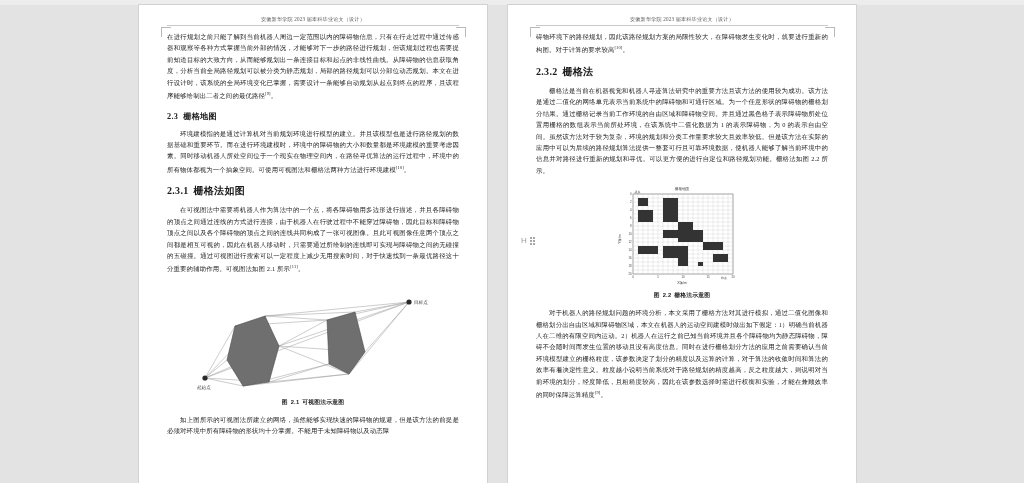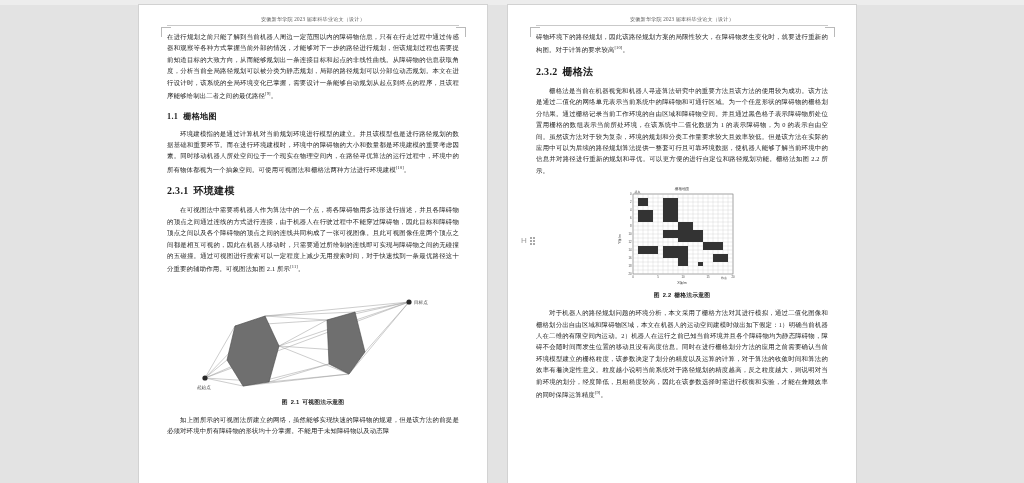--- a/index.html
+++ b/index.html
@@ -148,25 +148,25 @@
   <div class="page left">
     <div class="corner tl"></div>
     <div class="corner tr"></div>
 
     <div class="page-inner">
       <div class="header-line">安徽新华学院 2023 届本科毕业论文（设计）</div>
       <div class="header-rule"></div>
 
       <p class="body"><span>在进行规划之前只能了解到当前机器人周边一定范围以内的障碍物信息，只有在行走过程中通过传感器和观察等各种方式掌握当前外部的情况，才能够对下一步的路径进行规划，但该规划过程也需要提前知道目标的大致方向，从而能够规划出一条连接目标和起点的非线性曲线。从障碍物的信息获取角度，分析当前全局路径规划可以被分类为静态规划，局部的路径规划可以分部位动态规划。本文在进行设计时，该系统的全局环境变化已掌握，需要设计一条能够自动规划从起点到终点的程序，且该程序能够绘制出二者之间的最优路径</span><sup>[9]</sup><span>。</span></p>
 
-      <h2 class="sec"><span class="num">1.1</span><span>栅格地图</span></h2>
+      <h2 class="sec"><span class="num">2.3</span><span>栅格地图</span></h2>
 
       <p class="body indent"><span>环境建模指的是通过计算机对当前规划环境进行模型的建立。并且该模型也是进行路径规划的数据基础和重要环节。而在进行环境建模时，环境中的障碍物的大小和数量都是环境建模的重要考虑因素。同时移动机器人所处空间位于一个现实在物理空间内，在路径寻优算法的运行过程中，环境中的所有物体都视为一个抽象空间。可使用可视图法和栅格法两种方法进行环境建模</span><sup>[10]</sup><span>。</span></p>
 
-      <h3 class="sub"><span class="num">2.3.1</span><span>环境建模</span></h3>
+      <h3 class="sub"><span class="num">2.3.1</span><span>栅格法如图</span></h3>
 
       <p class="body indent"><span>在可视图法中需要将机器人作为算法中的一个点，将各障碍物用多边形进行描述，并且各障碍物的顶点之间通过连线的方式进行连接，由于机器人在行驶过程中不能穿过障碍物，因此目标和障碍物顶点之间以及各个障碍物的顶点之间的连线共同构成了一张可视图像。且此可视图像任意两个顶点之间都是相互可视的，因此在机器人移动时，只需要通过所绘制的连线即可实现与障碍物之间的无碰撞的五碰撞。通过可视图进行搜索可以一定程度上减少无用搜索时间，对于快速找到一条最优路径这十分重要的辅助作用。可视图法如图 2.1 所示</span><sup>[11]</sup><span>。</span></p>
 
       <div class="fig-wrap">
         <svg class="vis-fig" width="252" height="112" viewBox="0 0 252 112">
           <g stroke="#9a9a9a" stroke-width="0.5" fill="none">
             <line x1="18" y1="96" x2="48" y2="44"></line>
             <line x1="18" y1="96" x2="40" y2="78"></line>
             <line x1="18" y1="96" x2="56" y2="104"></line>
             <line x1="18" y1="96" x2="82" y2="100"></line>

